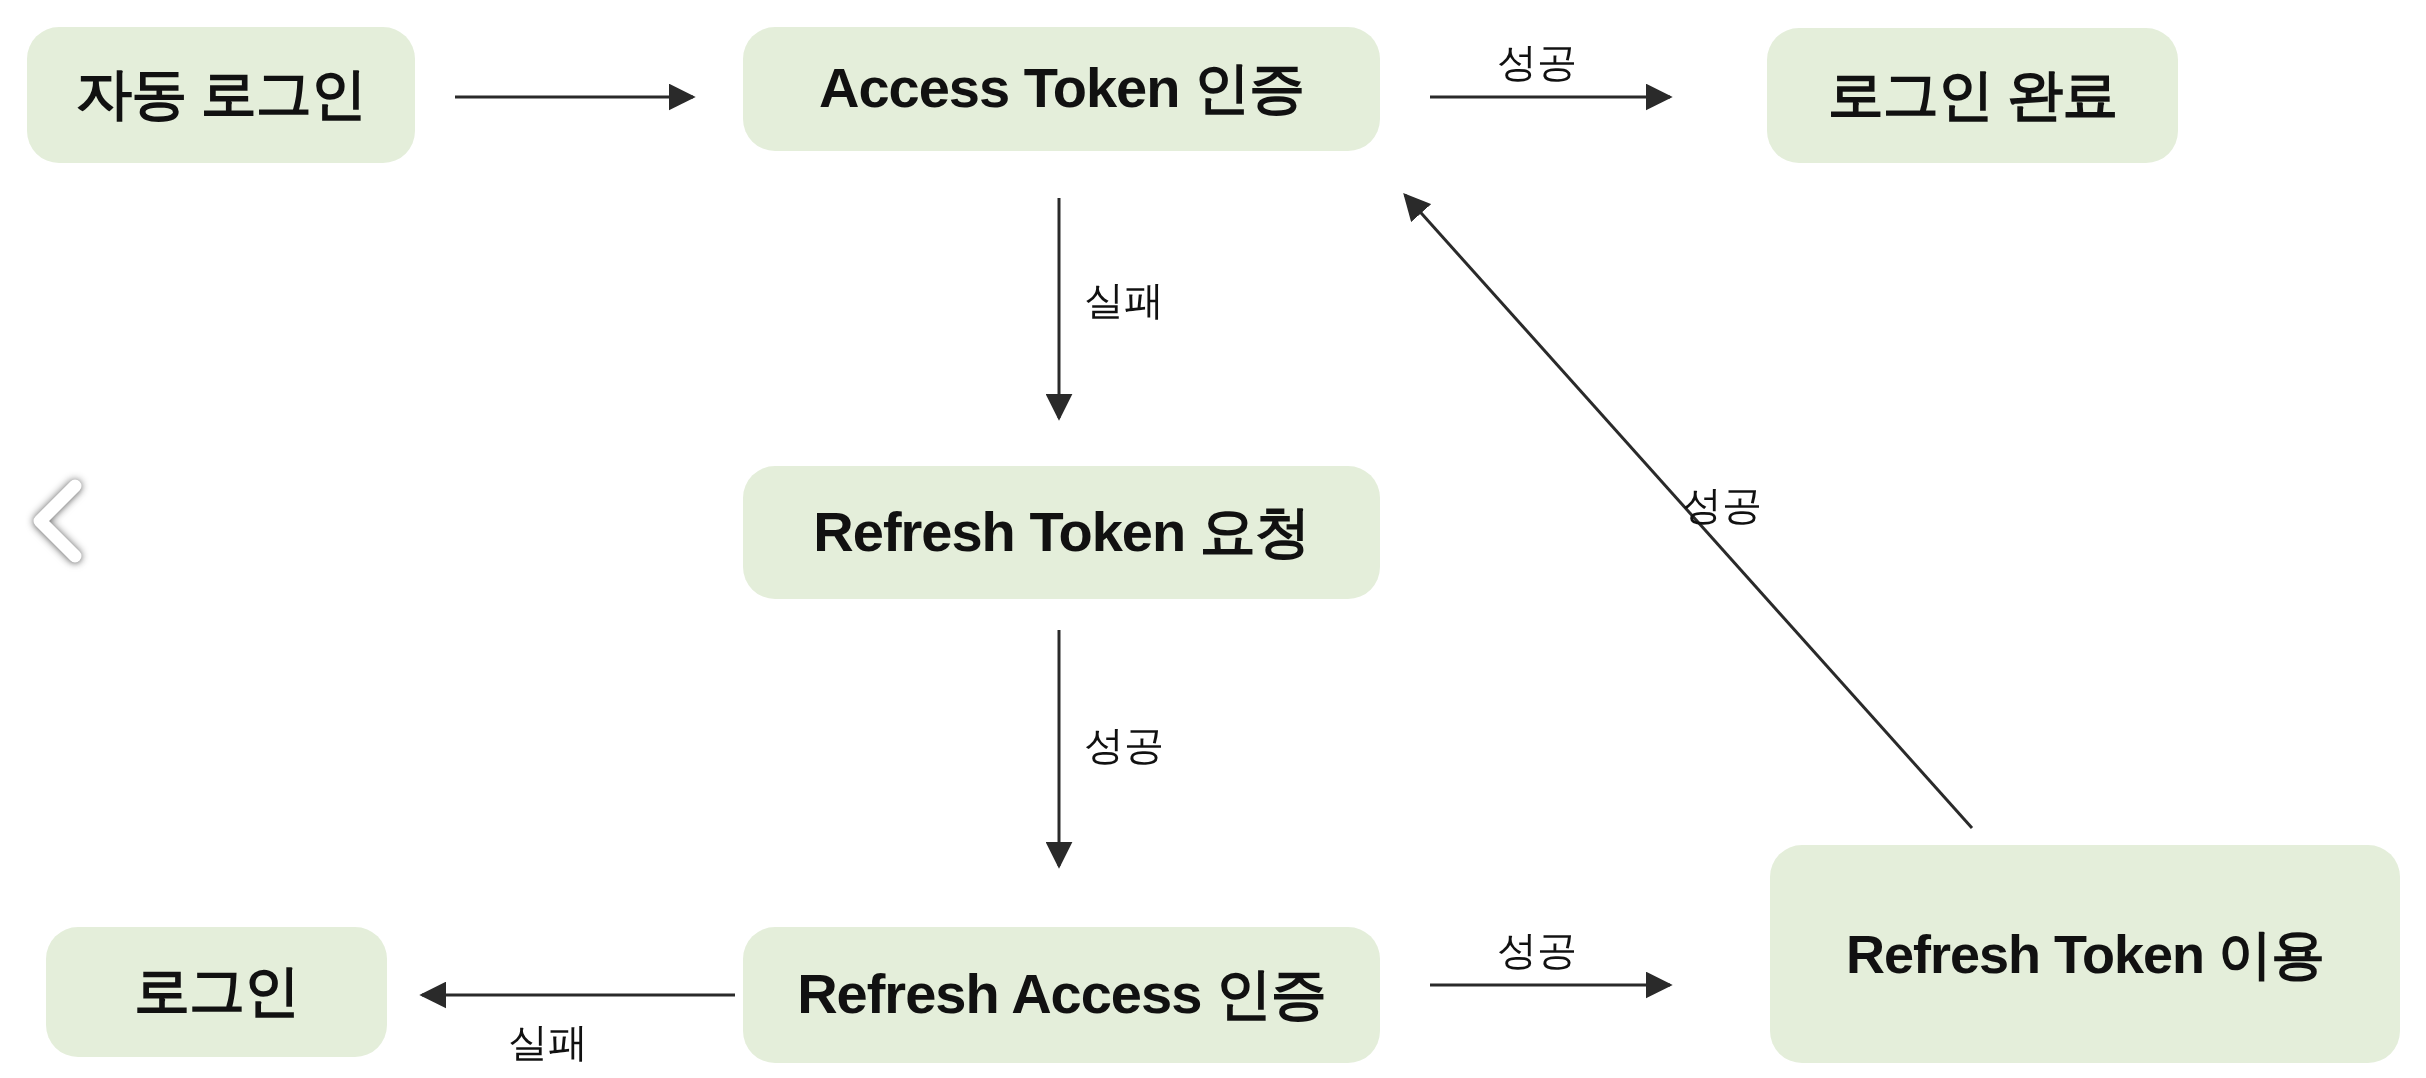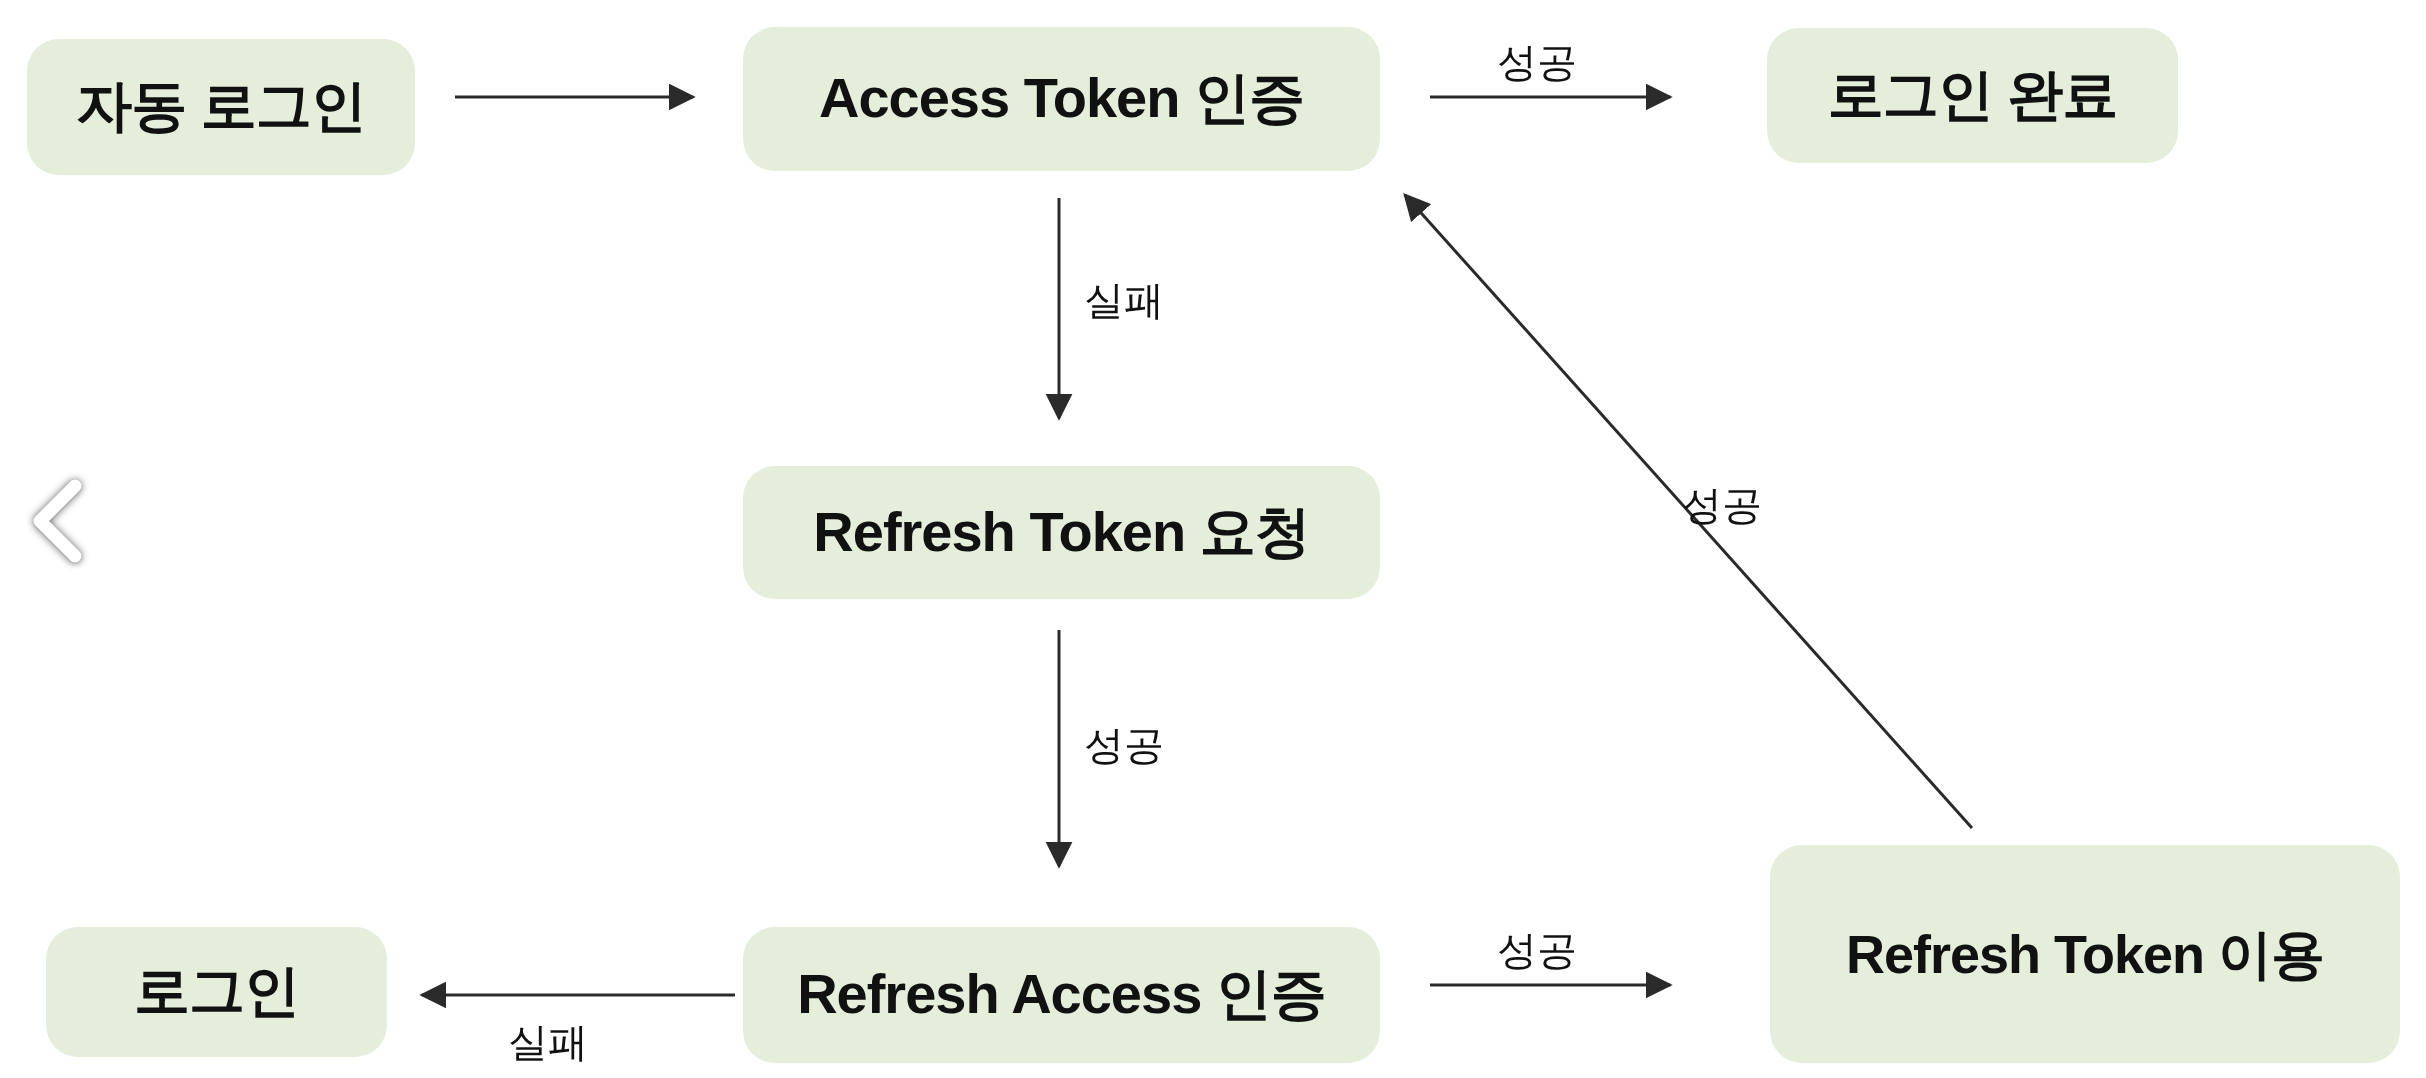--- a/index.html
+++ b/index.html
@@ -17,22 +17,22 @@
     border-radius:32px;
     display:flex;flex-direction:column;
     align-items:center;justify-content:center;
     color:#111111;
     font-weight:bold;
     font-size:56px;
     text-align:center;
     white-space:pre;
     letter-spacing:-1px;
   }
-  #node-auto-login{left:27px;top:27px;width:388px;height:136px;margin-top:12px;}
-  #node-access-auth{left:743px;top:27px;width:637px;height:144px;text-align:right;}
+  #node-auto-login{left:27px;top:27px;width:388px;height:136px;}
+  #node-access-auth{left:743px;top:27px;width:637px;height:124px;text-align:right;}
   #node-login-complete{left:1767px;top:28px;width:411px;height:135px;}
   #node-refresh-request{left:743px;top:466px;width:637px;height:133px;}
   #node-refresh-auth{left:743px;top:927px;width:637px;height:136px;}
   #node-login{left:46px;top:927px;width:341px;height:130px;text-align:center;}
   #node-issue{left:1770px;top:845px;width:630px;height:218px;font-size:54px;line-height:76px;gap:16px;}
   .edge-label{
     position:absolute;
     color:#111111;
     font-size:40px;
     font-weight:normal;

